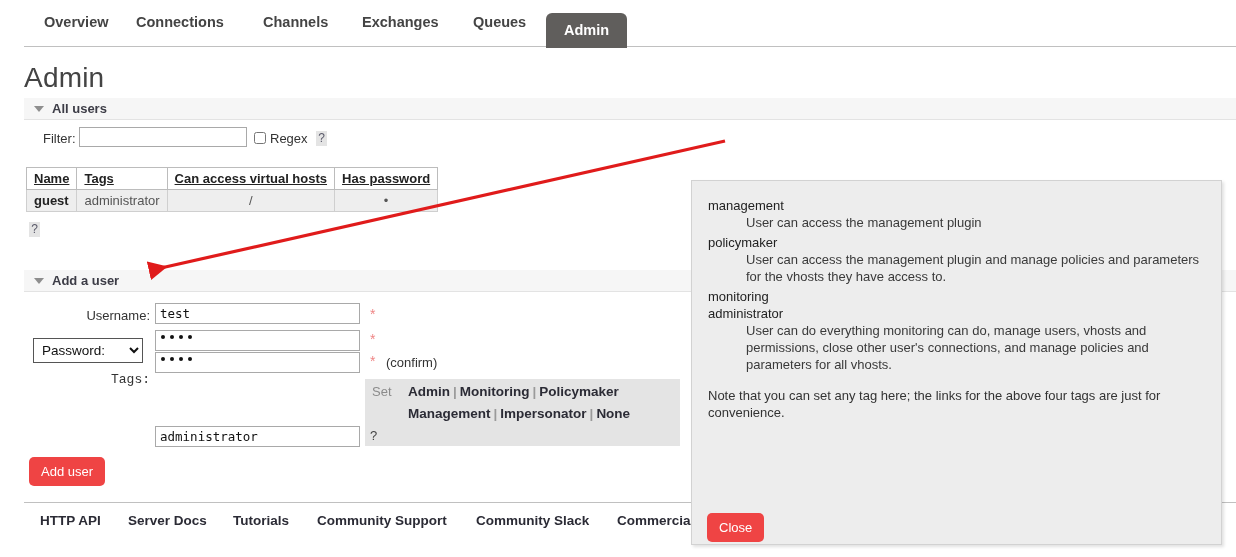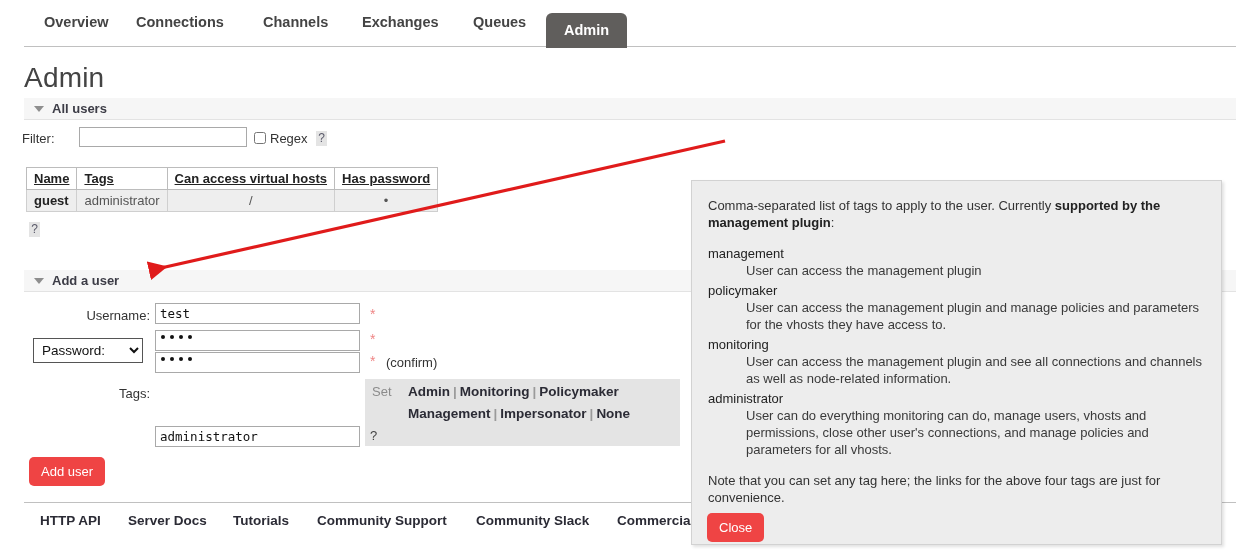--- a/index.html
+++ b/index.html
@@ -80,21 +80,21 @@
     left: 28px; top: 3px;
     font-size: 13px;
     font-weight: bold;
     color: #3c3c46;
     white-space: nowrap;
   }
 
   
   #filter-label {
     position: absolute;
-    left: 22px; top: 131px;
+    left: 43px; top: 131px;
     font-size: 13px;
     color: #333;
   }
   #filter-input {
     position: absolute;
     left: 79px; top: 127px;
     width: 168px; height: 20px;
     border: 1px solid #a9a9a9;
     background: #ffffff;
     font-family: "Liberation Sans", sans-serif;
@@ -398,21 +398,21 @@
   <span></span><span></span><span></span><span></span>
 </div>
 <span class="req-star" style="left:370px; top:331px;">*</span>
 
 <div class="pw-dots" style="left:155px; top:352px; width:205px;">
   <span></span><span></span><span></span><span></span>
 </div>
 <span class="req-star" style="left:370px; top:353px;">*</span>
 <span id="confirm-note">(confirm)</span>
 
-<span class="form-label" style="left:40px; top:386px; width:110px;">Tags:</span>
+<span class="form-label" style="left:40px; top:372px; width:110px;font-family:Liberation Mono, monospace;">Tags:</span>
 
 <div id="tags-panel"></div>
 <span id="tags-set-word">Set</span>
 
 <div class="tag-line" style="left:408px; top:384px;">
   <span class="tag-link">Admin</span><span class="tag-sep">|</span><span class="tag-link">Monitoring</span><span class="tag-sep">|</span><span class="tag-link">Policymaker</span>
 </div>
 
 <div class="tag-line" style="left:408px; top:406px;">
   <span class="tag-link">Management</span><span class="tag-sep">|</span><span class="tag-link">Impersonator</span><span class="tag-sep">|</span><span class="tag-link">None</span>
@@ -426,32 +426,28 @@
 <div id="footer-rule"></div>
 <div class="footer-link" style="left:40px;">HTTP API</div>
 <div class="footer-link" style="left:128px;">Server Docs</div>
 <div class="footer-link" style="left:233px;">Tutorials</div>
 <div class="footer-link" style="left:317px;">Community Support</div>
 <div class="footer-link" style="left:476px;">Community Slack</div>
 <div class="footer-link" style="left:617px;">Commercial</div>
 
 <div id="tooltip">
   <div id="tooltip-body">
-    <p class="intro">
-      <span>Comma-separated list of tags to apply to the user. Currently </span><b>supported by the management plugin</b><span>:</span>
-    </p>
 
     <p class="tt-term">management</p>
     <p class="tt-def">User can access the management plugin</p>
 
     <p class="tt-term">policymaker</p>
     <p class="tt-def">User can access the management plugin and manage policies and parameters for the vhosts they have access to.</p>
 
     <p class="tt-term">monitoring</p>
-    <p class="tt-def">User can access the management plugin and see all connections and channels as well as node-related information.</p>
 
     <p class="tt-term">administrator</p>
     <p class="tt-def">User can do everything monitoring can do, manage users, vhosts and permissions, close other user's connections, and manage policies and parameters for all vhosts.</p>
 
     <p id="tt-note">Note that you can set any tag here; the links for the above four tags are just for convenience.</p>
   </div>
 </div>
 <button class="btn" id="close-button">Close</button>
 
 <svg id="arrow-svg">

